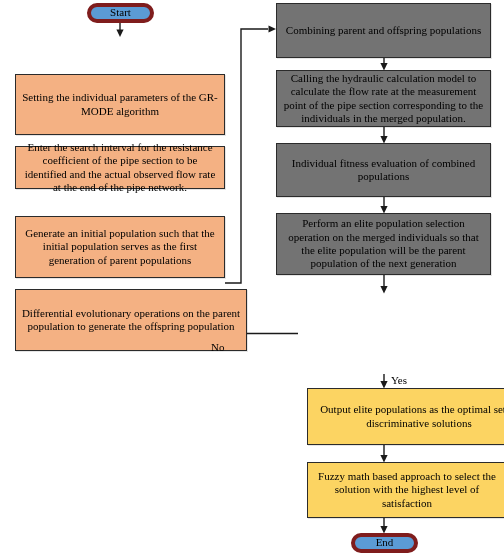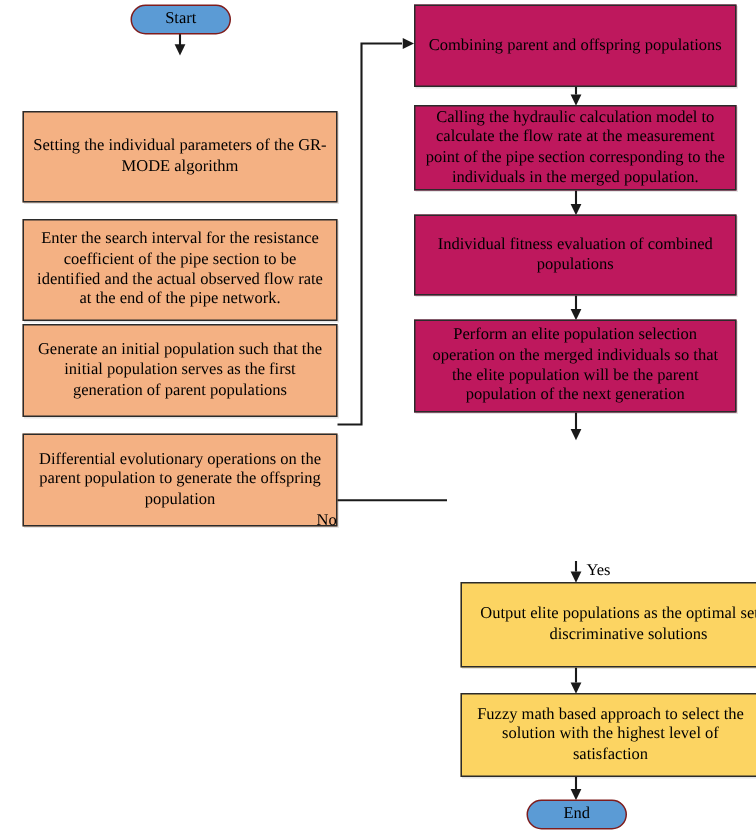--- a/index.html
+++ b/index.html
@@ -21,34 +21,34 @@
     text-align:center;
     color:#000000;
     line-height:1.22;
     z-index:3;
   }
   .node .txt{display:block;padding:0 5px;}
 
   
   .terminator{
     background:#5b9bd5;
-    border:1px solid #7f1d1d;
+    border:4px solid #7f1d1d;
     border-radius:11px;
     font-size:11px;
     justify-content:center;
   }
 
   
   .proc{
     border:1.6px solid #2b2b2b;
     font-size:11px;
     box-shadow:1px 1px 0 rgba(0,0,0,.10);
   }
   .proc.orange{background:#f4b183;margin-top:38px;}
-  .proc.cyan{background:#be185d;}
+  .proc.cyan{background:#737373;}
   .proc.yellow{background:#fcd462;margin-left:40px;}
 
   
   .decision{
     position:absolute;
     z-index:3;
   }
   .decision svg{position:absolute;left:0;top:0;}
   .decision .dlabel{
     position:absolute;
@@ -121,29 +121,29 @@
   </svg>
 
   <div class="node terminator" style="left:87px;top:3px;width:67px;height:20px;">
     <span class="txt">Start</span>
   </div>
 
   <div class="node proc orange" style="left:15px;top:36px;width:210px;height:61px;">
     <span class="txt">Setting the individual parameters of the GR-MODE algorithm</span>
   </div>
 
-  <div class="node proc orange" style="left:15px;top:108px;width:210px;height:68px;">
+  <div class="node proc orange" style="left:15px;top:108px;width:210px;height:43px;">
     <span class="txt">Enter the search interval for the resistance coefficient of the pipe section to be identified and the actual observed flow rate at the end of the pipe network.</span>
   </div>
 
   <div class="node proc orange" style="left:15px;top:178px;width:210px;height:62px;">
     <span class="txt">Generate an initial population such that the initial population serves as the first generation of parent populations</span>
   </div>
 
-  <div class="node proc orange" style="left:15px;top:251px;width:210px;height:62px;">
+  <div class="node proc orange" style="left:15px;top:251px;width:232px;height:62px;">
     <span class="txt">Differential evolutionary operations on the parent population to generate the offspring population</span>
   </div>
 
   <div class="node proc cyan" style="left:276px;top:3px;width:215px;height:55px;">
     <span class="txt">Combining parent and offspring populations</span>
   </div>
 
   <div class="node proc cyan" style="left:276px;top:70px;width:215px;height:57px;">
     <span class="txt">Calling the hydraulic calculation model to calculate the flow rate at the measurement point of the pipe section corresponding to the individuals in the merged population.</span>
   </div>

